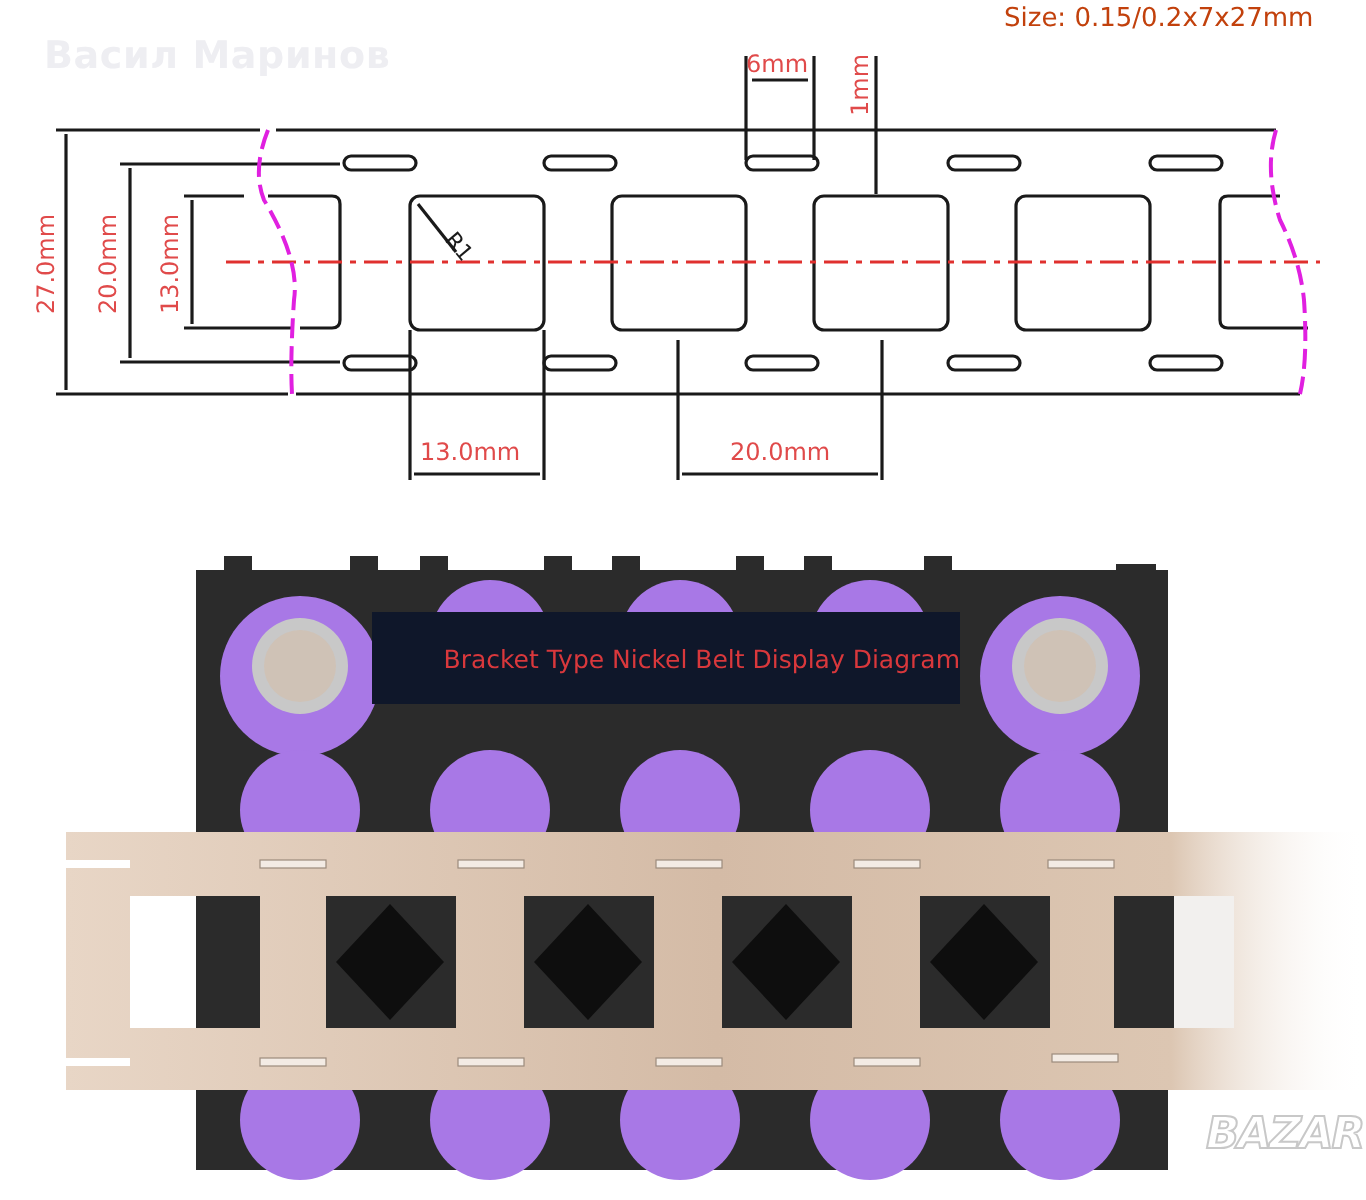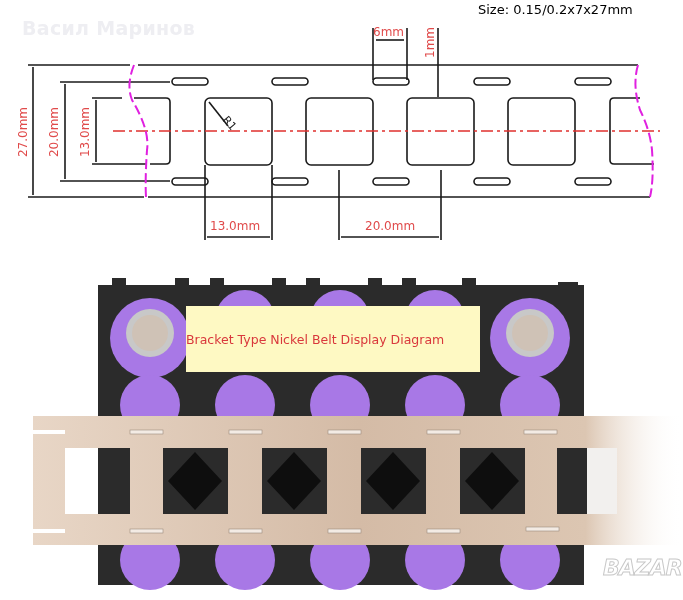--- a/index.html
+++ b/index.html
@@ -1,23 +1,23 @@
 <!DOCTYPE html>
 <html><head>
 <meta charset="utf-8">
 <style>
   html, body { margin:0; padding:0; background:#ffffff; }
   body { width:683px; height:600px; position:relative; overflow:hidden; font-family:"DejaVu Sans", sans-serif; }
   .abs { position:absolute; }
   .watermark { left:22px; top:17px; font-size:19px; font-weight:bold; color:#eeeef2; letter-spacing:0.3px; }
-  .size-label { left:478px; top:2px; font-size:13px; color:#000000; }
+  .size-label { left:502px; top:2px; font-size:13px; color:#c2410c; }
   .drawing { left:0; top:0; }
   .dim-text { font-family:"DejaVu Sans", sans-serif; font-size:12px; fill:#e04a4a; }
   .photo { left:0; top:270px; width:683px; height:330px; }
-  .photo-label { left:186px; top:306px; width:294px; height:66px; background:#fef9c3; display:flex; align-items:center; justify-content:flex-start; }
+  .photo-label { left:186px; top:306px; width:294px; height:46px; background:#0f172a; display:flex; align-items:center; justify-content:flex-end; }
   .photo-label span { color:#d9383c; font-size:12.5px; font-family:"DejaVu Sans", sans-serif; white-space:nowrap; }
   .logo { left:575px; top:555px; font-size:22px; font-weight:bold; font-style:italic; color:#fff; -webkit-text-stroke:1px #c8c8c8; letter-spacing:-1px;margin-left:28px; }
 </style>
 </head>
 <body>
 
 <div class="abs watermark">Васил Маринов</div>
 <div class="abs size-label">Size: 0.15/0.2x7x27mm</div>
 
 <svg class="abs drawing" width="683" height="260" viewBox="0 0 683 260">

